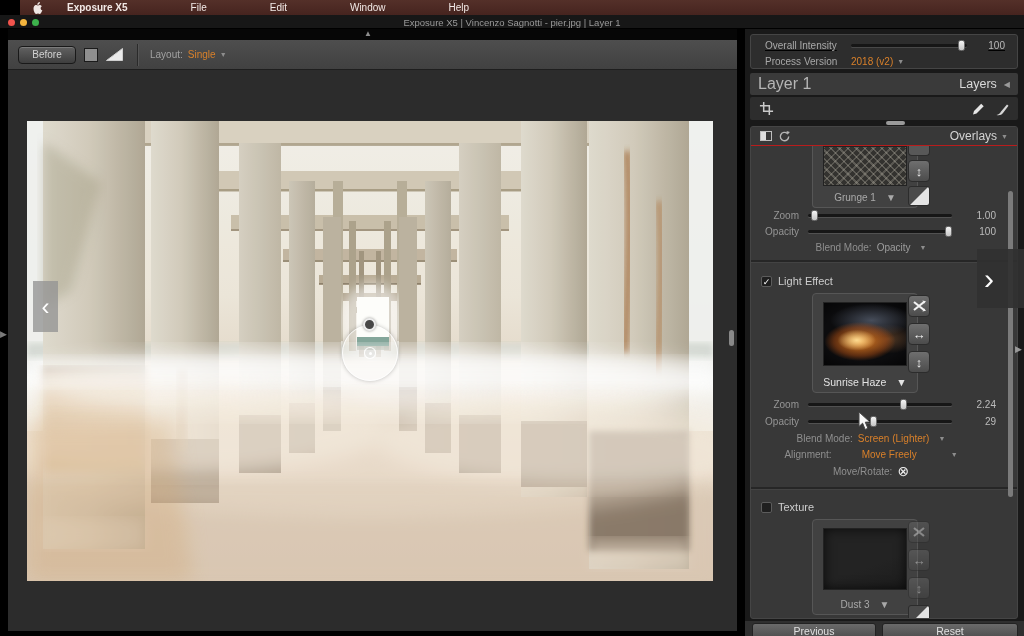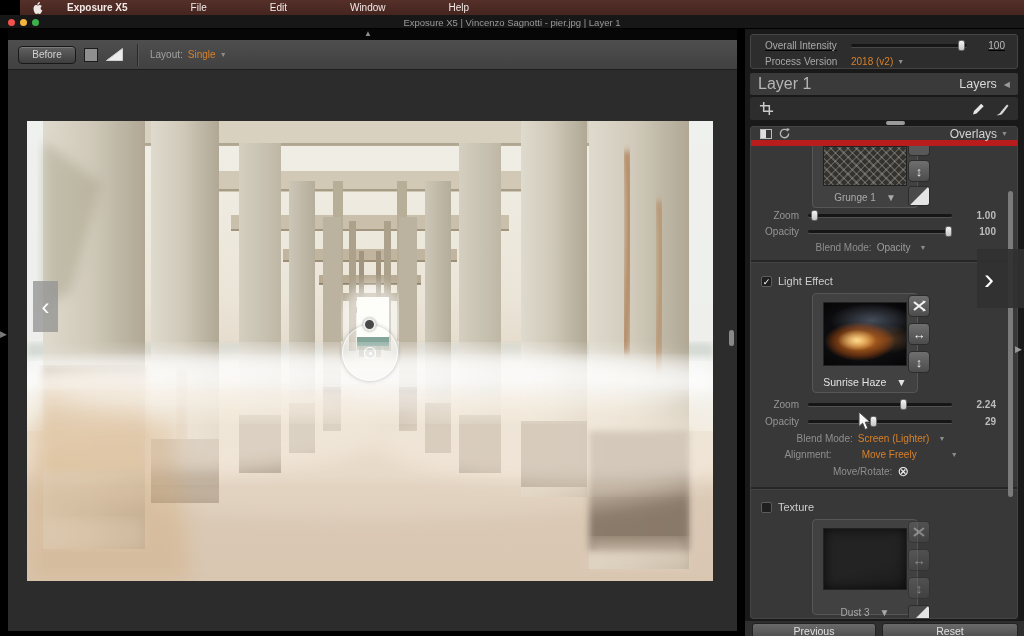--- a/index.html
+++ b/index.html
@@ -87,21 +87,21 @@
   .sec-layers .layer-cur { color:#b5b5b5; font-size:16px; flex:1; }
   .sec-layers .layers-title { color:#dadada; font-size:12.5px; margin-right:7px; }
   .sec-layers .tri { color:#9a9a9a; font-size:8px; }
   .sec-tools { position:absolute; left:5px; top:68px; width:268px; height:23px;
     background:#2d2d2d; border-radius:2px; display:flex; align-items:center; padding:0 9px; }
   .sec-tools .spacer { flex:1; }
   .grip-h { position:absolute; left:141px; top:92px; width:19px; height:4px; background:#9a9a9a; border-radius:2px; }
   .sec-ov { position:absolute; left:5px; top:97px; width:268px; height:493px;
     background:#383838; border:1px solid #454545; border-radius:3px; overflow:hidden; }
   .ov-head { position:absolute; left:0; top:0; width:100%; height:19px;
-    display:flex; align-items:center; padding:0 9px; border-bottom:6px solid #b91c1c; background:#383838; z-index:5; }
+    display:flex; align-items:center; padding:0 9px; border-bottom:1px solid #b91c1c; background:#383838; z-index:5; }
   .ov-head .spacer { flex:1; }
   .ov-title { color:#d4d4d4; font-size:12px; }
   
   .thumb-wrap { position:absolute; left:61px; width:106px;
     background:#414141; border:1px solid #565656; border-radius:4px; }
   .thumb { position:absolute; left:10px; width:84px; border:1px solid #222; }
   .thumb-label { position:absolute; left:0; width:100%; display:flex; align-items:center; justify-content:center; gap:6px; }
   .thumb-label span { color:#a9a9a9; font-size:10px; }
   .tl-light span { color:#e3e3e3; font-size:10.5px; }
   .sq-btn { position:absolute; left:157px; width:22px; height:22px; border-radius:4px;
@@ -114,21 +114,21 @@
     background:linear-gradient(135deg,#4a4a4a 49%,#e4e4e4 51%); }
   .cut-btn { position:absolute; left:157px; width:22px; height:10px;
     border-radius:0 0 4px 4px; background:#585858; border:1px solid #2c2c2c; border-top:none; }
   
   .srow { position:absolute; left:0; width:100%; height:14px; display:flex; align-items:center; }
   .srow .slabel { width:48px; text-align:right; color:#959595; font-size:10px; }
   .srow .track { position:relative; flex:1; height:3px; margin:0 10px 0 9px;
     background:#161616; border-radius:2px; box-shadow:0 1px 0 rgba(255,255,255,.13); }
   .srow .knob { position:absolute; top:-4px; width:7px; height:11px; border-radius:2.5px;
     background:linear-gradient(#f4f4f4,#c6c6c6); border:1px solid #6e6e6e; }
-  .srow .sval { width:34px; text-align:right; color:#bcbcbc; font-size:10px; margin-right:21px;font-weight:bold; }
+  .srow .sval { width:34px; text-align:right; color:#bcbcbc; font-size:10px; margin-right:21px; }
   .crow { position:absolute; left:0; width:100%; height:14px;
     display:flex; align-items:center; justify-content:center; gap:5px; padding-right:26px; }
   .crow .clabel { color:#8f8f8f; font-size:10px; }
   .crow .cvalue { font-size:10px; }
   .hr { position:absolute; left:0; width:100%; height:2px; background:#262626; box-shadow:0 1px 0 rgba(255,255,255,.06); }
   .chk-row { position:absolute; left:10px; display:flex; align-items:center; gap:6px; }
   .chk { width:11px; height:11px; background:#1f1f1f; border:1px solid #5c5c5c; border-radius:2px;
     color:#fff; font-size:9px; line-height:10px; text-align:center; }
   .chk-label { color:#cdcdcd; font-size:11px; }
   
@@ -472,21 +472,21 @@
       </div>
 
       <div class="hr" style="top:360px;"></div>
 
       <div class="chk-row" style="top:374px;">
         <span class="chk"></span>
         <span class="chk-label">Texture</span>
       </div>
       <div class="thumb-wrap" style="top:392px; height:96px;">
         <div class="thumb dust-art"></div>
-        <div class="thumb-label" style="top:74px; height:20px;margin-top:8px;">
+        <div class="thumb-label" style="top:74px; height:20px;">
           <span>Dust 3</span>
           <span class="dd">▼</span>
         </div>
       </div>
       <div class="sq-btn dis" style="top:394px;">
         <svg width="14" height="12" viewBox="0 0 14 12">
           <path d="M2 2 L12 10 M2 10 L12 2" stroke="#e8e8e8" stroke-width="2.2" fill="none"></path>
         </svg>
       </div>
       <div class="sq-btn dis" style="top:422px;">

